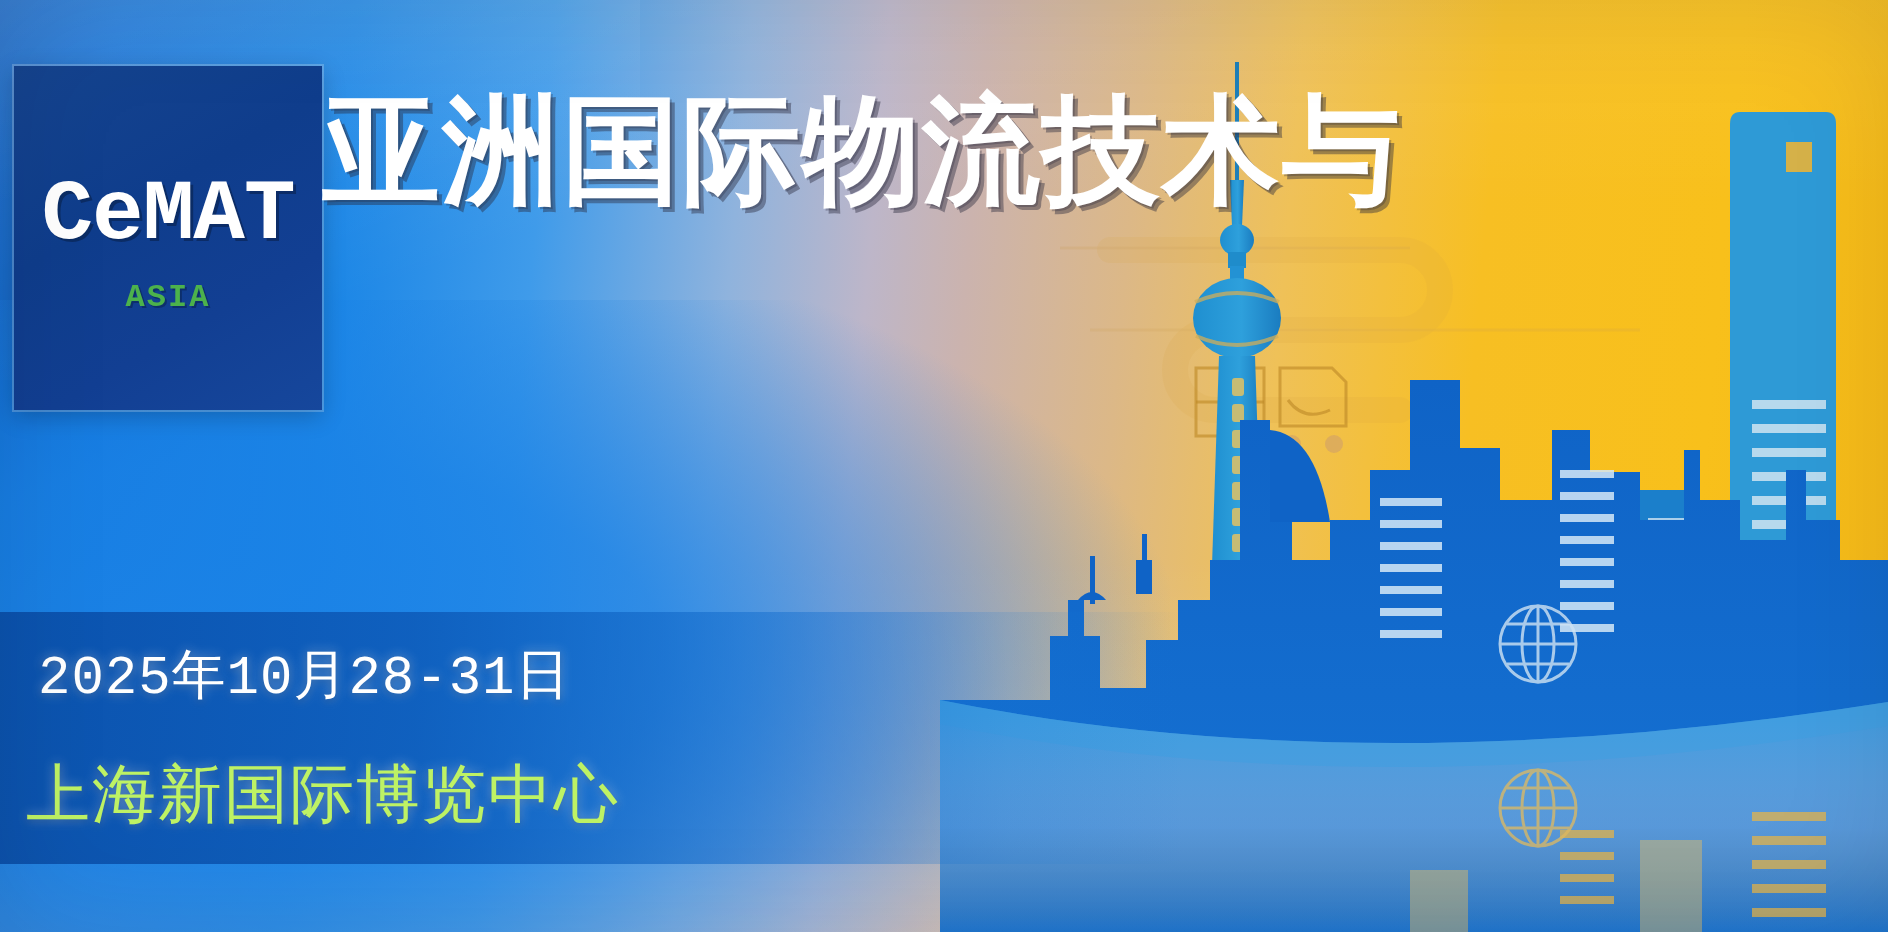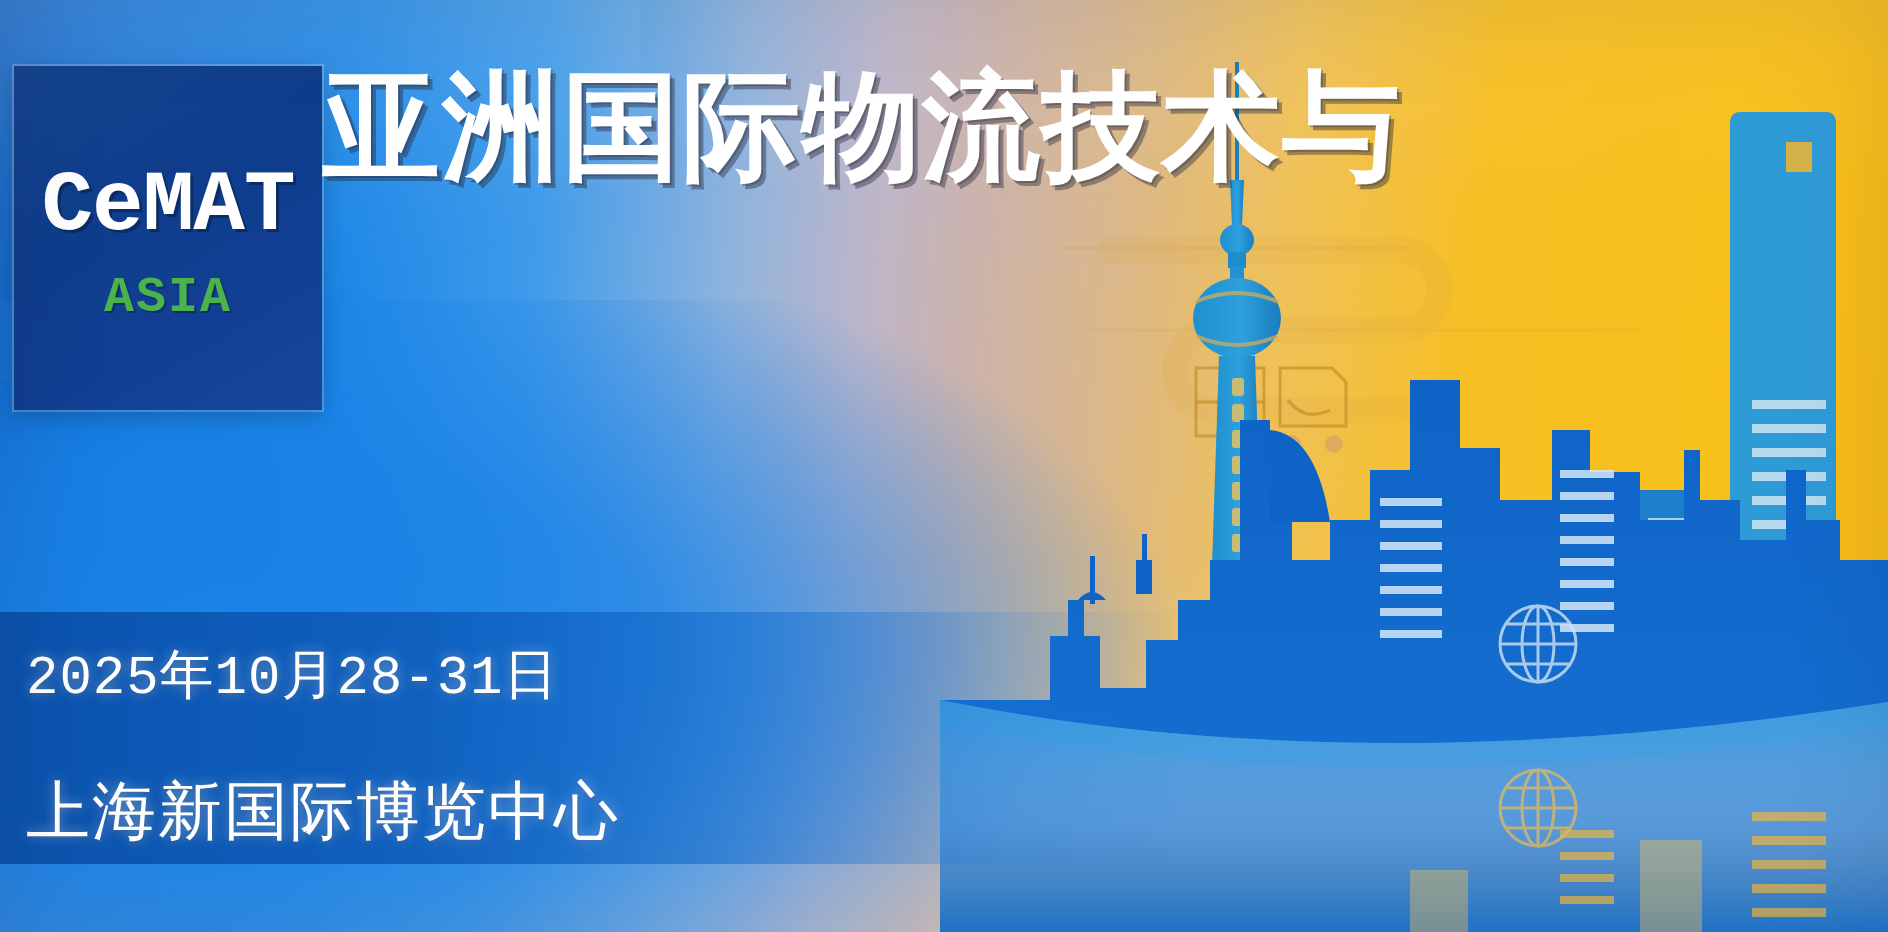--- a/index.html
+++ b/index.html
@@ -71,61 +71,62 @@
   }
   .logo-main{
     color:#ffffff;
     font-size:86px;font-weight:bold;letter-spacing:-1px;
     line-height:1;
     text-shadow:3px 3px 0 rgba(0,0,0,0.28);
     margin-top:10px;
   }
   .logo-sub{
     color:#4cb24c;
-    font-size:50px;font-weight:bold;letter-spacing:2px;
+    font-size:32px;font-weight:bold;letter-spacing:2px;
     line-height:1;margin-top:24px;
     text-shadow:2px 2px 0 rgba(0,0,0,0.25);
   }
 
   
   .headline{
     position:absolute;left:322px;top:68px;width:1060px;
   }
   .headline div{
     color:#ffffff;
     font-size:118px;
     font-weight:bold;
     line-height:1.15;
     letter-spacing:2px;
     white-space:nowrap;
     text-shadow:
        5px 5px 0 rgba(40,40,60,0.42),
        2px 2px 0 rgba(40,40,60,0.30);
+    margin-top: 24px;
   }
 
   
   .subtitle{
     position:absolute;left:18px;top:482px;
     color:#ffffff;
     font-size:54px;
     line-height:1;
     letter-spacing:1px;
     white-space:nowrap;
     text-shadow:0 0 14px rgba(255,255,255,0.55), 0 2px 5px rgba(0,40,90,0.30);
   }
 
   
   .date-line{
-    position:absolute;left:26px;top:652px;
+    position:absolute;left:38px;top:652px;
     color:#ffffff;font-size:54px;line-height:1;letter-spacing:1px;white-space:nowrap;
     text-shadow:0 0 12px rgba(255,255,255,0.45),0 2px 6px rgba(0,40,90,0.35);
   }
   .venue-line{
-    position:absolute;left:26px;top:784px;
-    color:#ffffff;font-size:64px;line-height:1;letter-spacing:2px;white-space:nowrap;
+    position:absolute;left:26px;top:767px;
+    color:#bef264;font-size:64px;line-height:1;letter-spacing:2px;white-space:nowrap;
     text-shadow:0 0 12px rgba(255,255,255,0.45),0 2px 6px rgba(0,40,90,0.35);
   }
 
   
   .art{position:absolute;right:0;top:0;width:960px;height:932px;}
   .art svg{display:block;}
 
   .edge-shadow{
     position:absolute;inset:0;
     box-shadow:inset 0 0 120px rgba(0,0,0,0.10);

